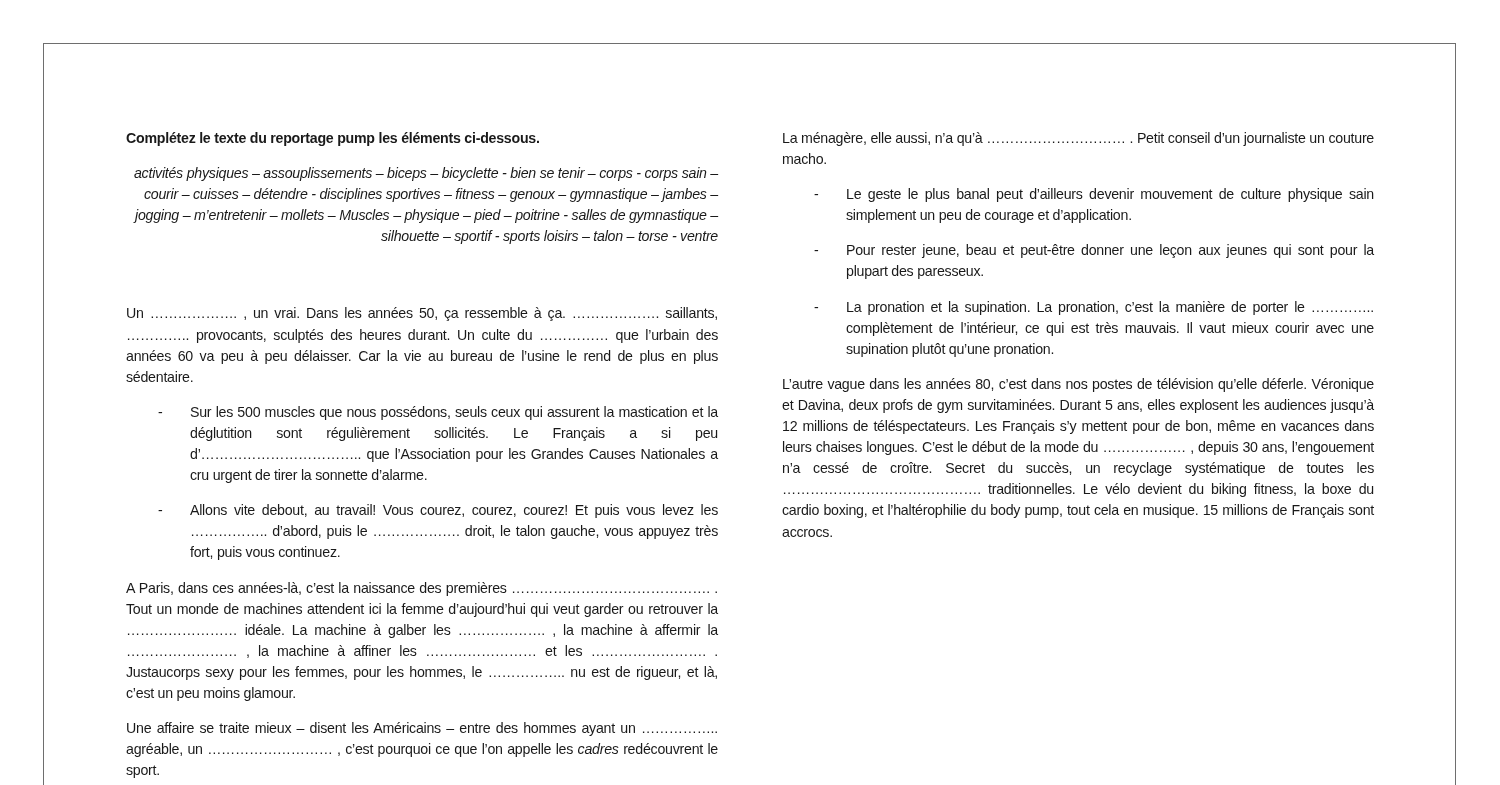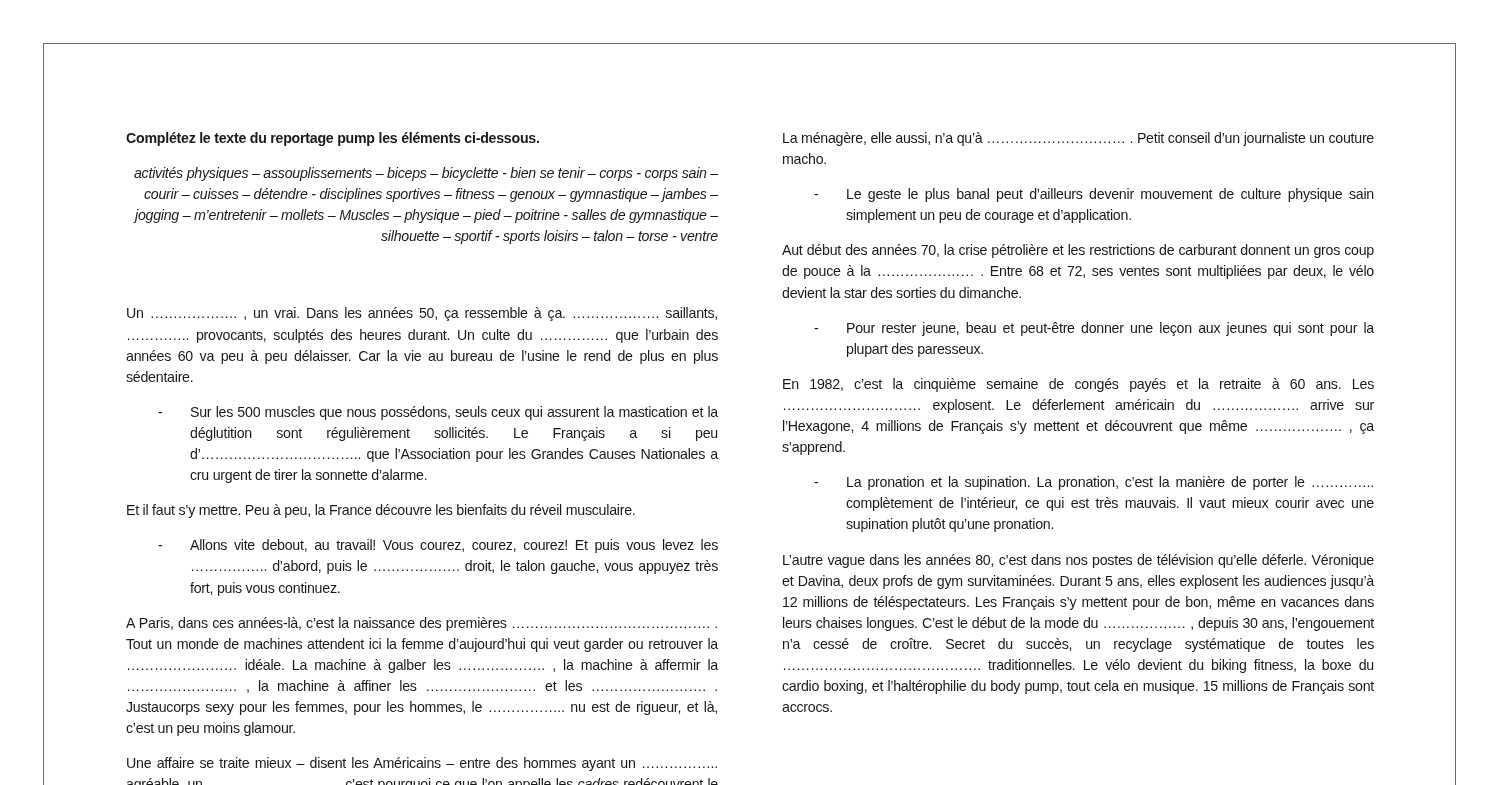--- a/index.html
+++ b/index.html
@@ -27,49 +27,46 @@
     <p class="title">Complétez le texte du reportage pump les éléments ci-dessous.</p>
     <p class="wordbank">activités physiques – assouplissements – biceps – bicyclette - bien se tenir – corps - corps sain – courir – cuisses – détendre - disciplines sportives – fitness – genoux – gymnastique – jambes – jogging – m’entretenir – mollets – Muscles – physique – pied – poitrine - salles de gymnastique – silhouette – sportif - sports loisirs – talon – torse - ventre</p>
 
     <p>Un ………………. , un vrai. Dans les années 50, ça ressemble à ça. ………………. saillants, ………….. provocants, sculptés des heures durant. Un culte du …………… que l’urbain des années 60 va peu à peu délaisser. Car la vie au bureau de l’usine le rend de plus en plus sédentaire.</p>
 
     <div class="bullet">
       <span class="dash">-</span>
       <span>Sur les 500 muscles que nous possédons, seuls ceux qui assurent la mastication et la déglutition sont régulièrement sollicités. Le Français a si peu d’…………………………….. que l’Association pour les Grandes Causes Nationales a cru urgent de tirer la sonnette d’alarme.</span>
     </div>
 
-    <p>Et il faut s’y mettre. Peu à peu, la France découvre les bienfaits du réveil musculaire.</p>
 
     <div class="bullet">
       <span class="dash">-</span>
       <span>Allons vite debout, au travail! Vous courez, courez, courez! Et puis vous levez les …………….. d’abord, puis le ………………. droit, le talon gauche, vous appuyez très fort, puis vous continuez.</span>
     </div>
 
     <p>A Paris, dans ces années-là, c’est la naissance des premières ……………………………………. . Tout un monde de machines attendent ici la femme d’aujourd’hui qui veut garder ou retrouver la …………………… idéale. La machine à galber les ………………. , la machine à affermir la …………………… , la machine à affiner les …………………… et les ……………………. . Justaucorps sexy pour les femmes, pour les hommes, le …………….. nu est de rigueur, et là, c’est un peu moins glamour.</p>
 
     <p><span>Une affaire se traite mieux – disent les Américains – entre des hommes ayant un …………….. agréable, un ……………………… , c’est pourquoi ce que l’on appelle les </span><em>cadres</em><span> redécouvrent le sport.</span></p>
   </div>
 
   <div class="col right">
     <p>La ménagère, elle aussi, n’a qu’à ………………………… . Petit conseil d’un journaliste un couture macho.</p>
 
     <div class="bullet">
       <span class="dash">-</span>
       <span>Le geste le plus banal peut d’ailleurs devenir mouvement de culture physique sain simplement un peu de courage et d’application.</span>
     </div>
 
 
-    <p>Aut début des années 70, la crise pétrolière et les restrictions de carburant donnent un gros coup de pouce à la ………………… . Entre 68 et 72, ses ventes sont multipliées par deux, le vélo devient la star des sorties du dimanche.</p>
 
     <div class="bullet">
       <span class="dash">-</span>
       <span>Pour rester jeune, beau et peut-être donner une leçon aux jeunes qui sont pour la plupart des paresseux.</span>
     </div>
 
-    <p>En 1982, c’est la cinquième semaine de congés payés et la retraite à 60 ans. Les ………………………… explosent. Le déferlement américain du ………………. arrive sur l’Hexagone, 4 millions de Français s’y mettent et découvrent que même ………………. , ça s’apprend.</p>
 
     <div class="bullet">
       <span class="dash">-</span>
       <span>La pronation et la supination. La pronation, c’est la manière de porter le ………….. complètement de l’intérieur, ce qui est très mauvais. Il vaut mieux courir avec une supination plutôt qu’une pronation.</span>
     </div>
 
     <p>L’autre vague dans les années 80, c’est dans nos postes de télévision qu’elle déferle. Véronique et Davina, deux profs de gym survitaminées. Durant 5 ans, elles explosent les audiences jusqu’à 12 millions de téléspectateurs. Les Français s’y mettent pour de bon, même en vacances dans leurs chaises longues. C’est le début de la mode du ……………… , depuis 30 ans, l’engouement n’a cessé de croître. Secret du succès, un recyclage systématique de toutes les ……………………………………. traditionnelles. Le vélo devient du biking fitness, la boxe du cardio boxing, et l’haltérophilie du body pump, tout cela en musique. 15 millions de Français sont accrocs.</p>
   </div>
 
 </div>

